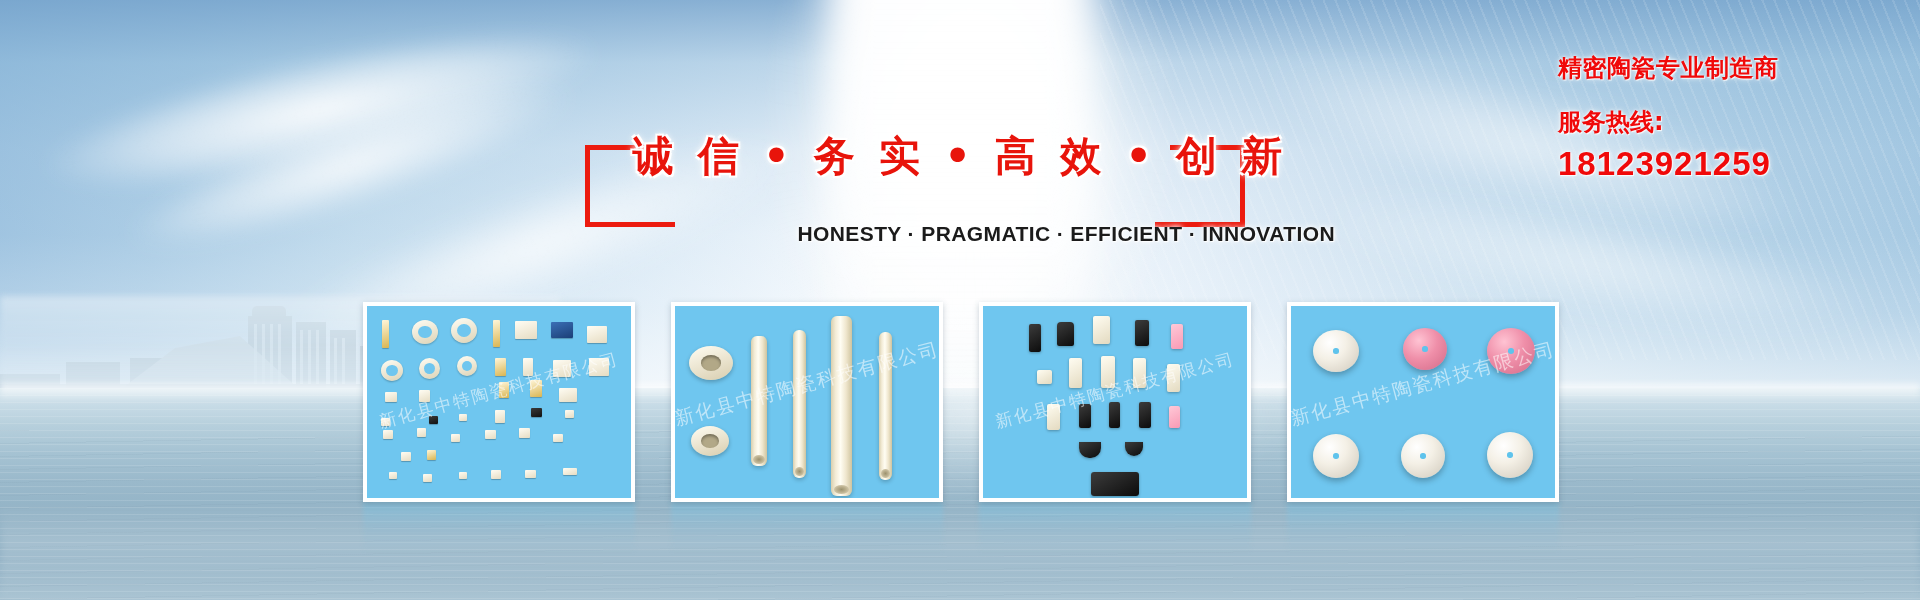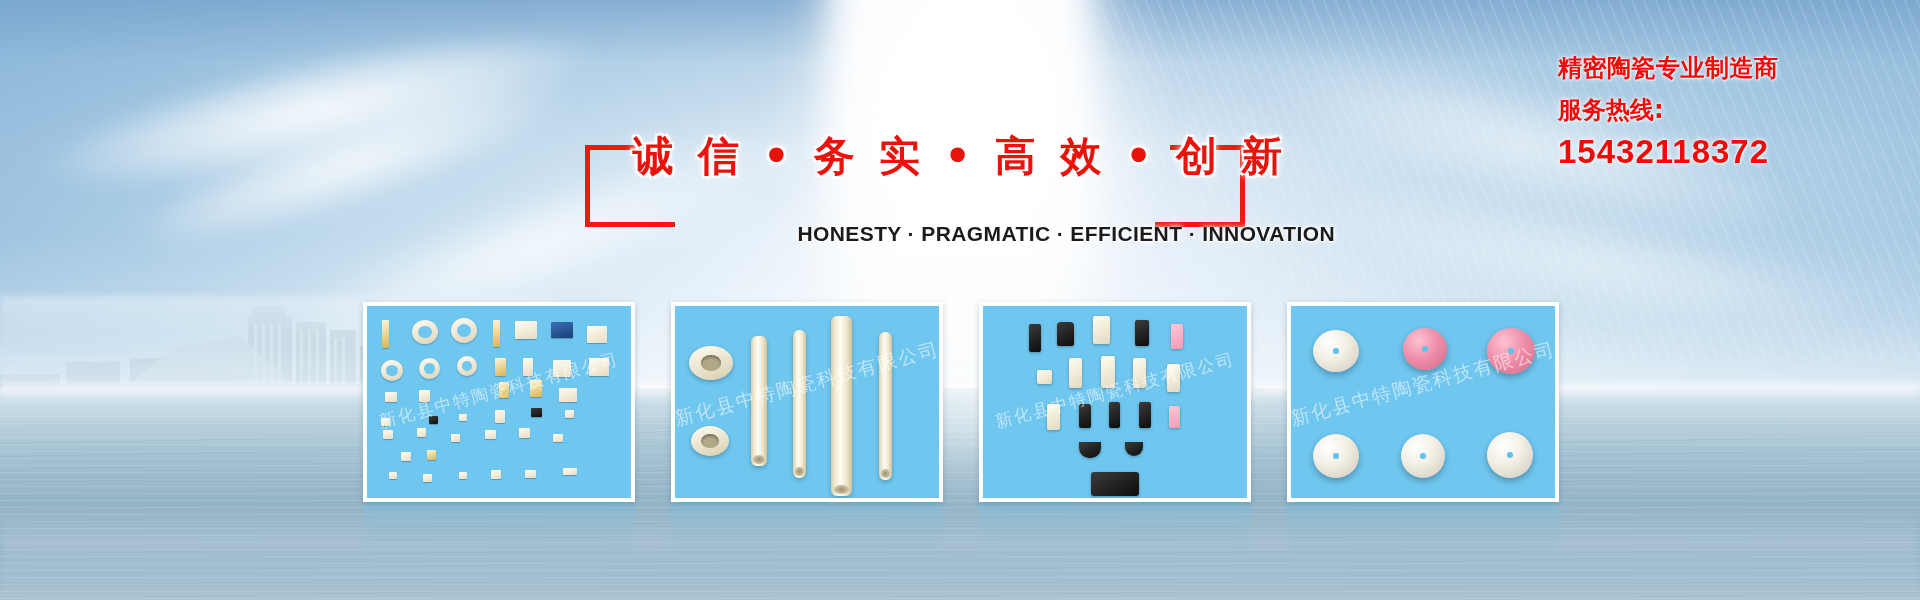--- a/index.html
+++ b/index.html
@@ -174,21 +174,21 @@
     white-space:nowrap;
   }
 
   
   .contact{position:absolute;left:1558px;top:52px;width:330px;}
   .contact .line{
     color:#f00a0a;font-weight:bold;white-space:nowrap;
     text-shadow:0 0 3px rgba(255,255,255,.95), 0 0 6px rgba(255,255,255,.8), 1px 1px 0 rgba(255,255,255,.7);
   }
   .c-tag{font-size:24px;letter-spacing:0.5px;font-family:Liberation Serif, serif;}
-  .c-hot{font-size:24px;margin-top:10px;font-family:"DejaVu Sans", sans-serif;}
+  .c-hot{font-size:24px;margin-top:22px;font-family:"DejaVu Sans", sans-serif;}
   .c-tel{font-size:33px;margin-top:7px;letter-spacing:1px;font-family:"Liberation Sans", sans-serif;}
 
   
   .panels{position:absolute;left:363px;top:302px;width:1200px;height:200px;}
   .panel{
     position:absolute;top:0;width:272px;height:200px;
     background:#fff;
     padding:4px;
     box-sizing:border-box;
     box-shadow:0 2px 6px rgba(40,70,90,.25);
@@ -317,21 +317,21 @@
   <div class="slogan">
     <div class="br-left"></div>
     <div class="br-right"></div>
     <div class="slogan-cn">诚 信 • 务 实 • 高 效 • 创 新</div>
     <div class="slogan-en">HONESTY · PRAGMATIC · EFFICIENT · INNOVATION</div>
   </div>
 
   <div class="contact">
     <div class="line c-tag">精密陶瓷专业制造商</div>
     <div class="line c-hot">服务热线:</div>
-    <div class="line c-tel">15432118372</div>
+    <div class="line c-tel">18123921259</div>
   </div>
 
   <div class="refl" style="left:363px;"></div>
   <div class="refl" style="left:671px;"></div>
   <div class="refl" style="left:979px;"></div>
   <div class="refl" style="left:1287px;"></div>
 
   <div class="panels">
 
     <div class="panel p1">

